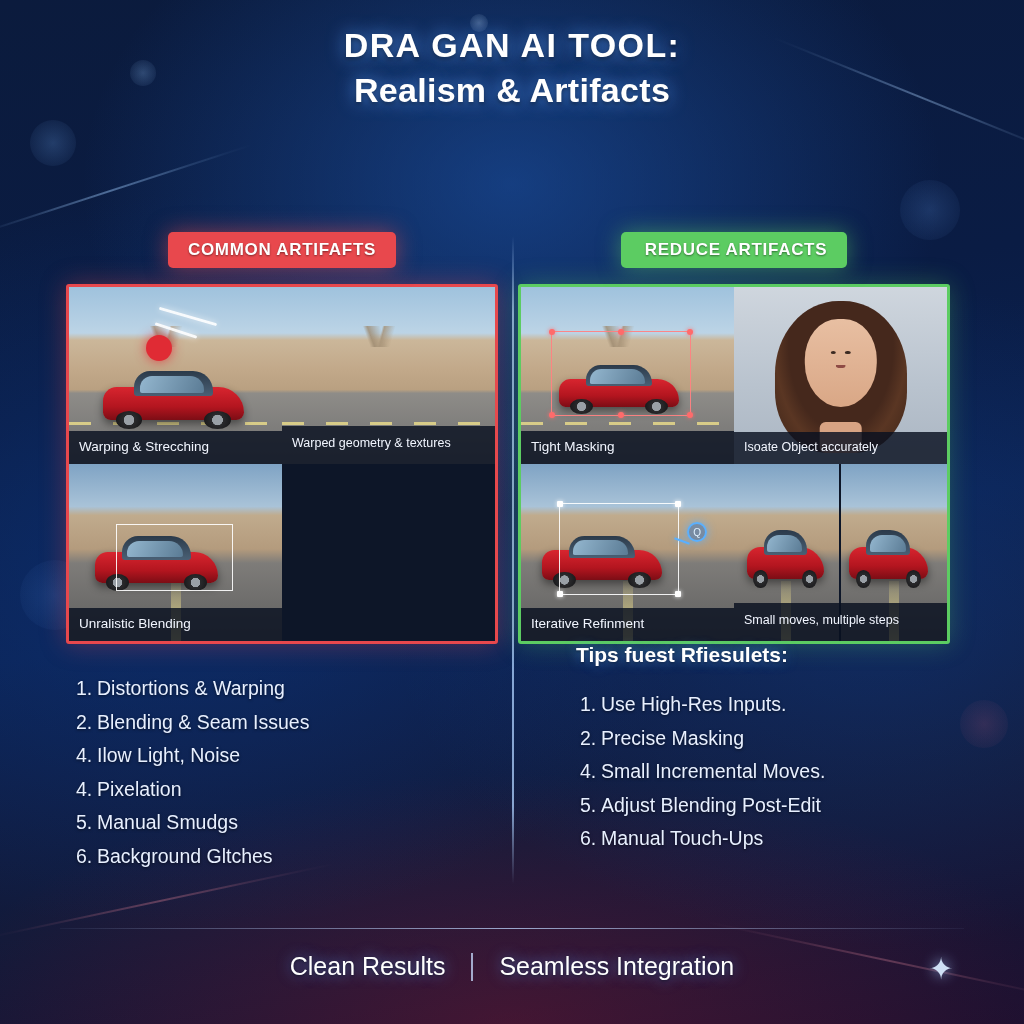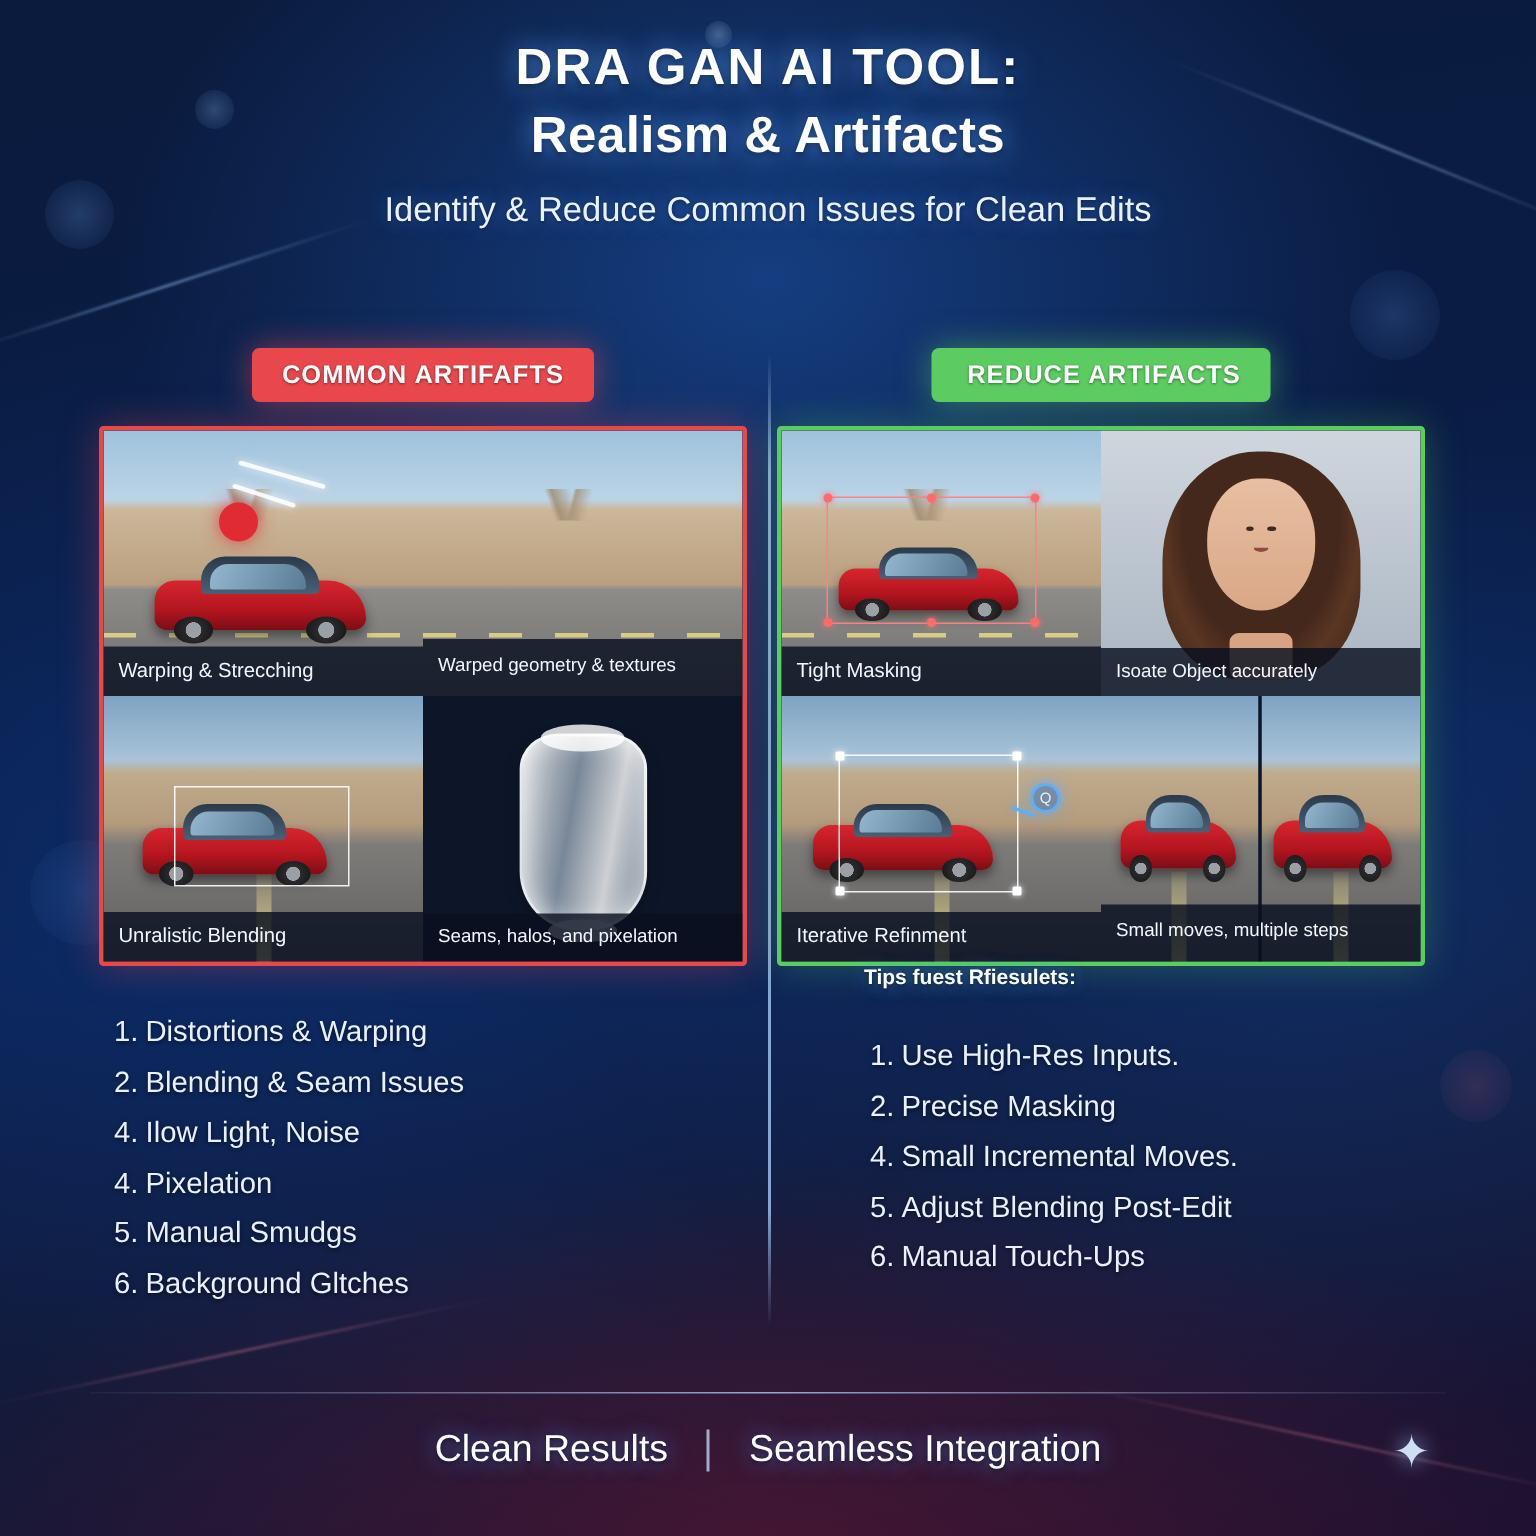--- a/index.html
+++ b/index.html
@@ -214,21 +214,21 @@
     position: absolute; color: #e8f0ff;
     text-shadow: 0 1px 3px rgba(0,0,0,0.55);
   }
   .list.left  { top: 672px; left: 76px;  width: 420px; }
   .list.right { top: 688px; left: 580px; width: 400px; }
   .list li { list-style: none; font-size: 19.5px; line-height: 1.72; }
   .list .num { display: inline-block; min-width: 21px; }
 
   .tips-title {
     position: absolute; top: 643px; left: 576px; width: 420px;
-    font-size: 14px; font-weight: bold; color: #ffffff;
+    font-size: 21px; font-weight: bold; color: #ffffff;
     text-shadow: 0 0 12px rgba(90,160,255,0.7), 0 1px 3px rgba(0,0,0,0.6);
   }
 
   
   .footer-rule {
     position:absolute; left: 60px; top: 928px; width: 904px; height: 1px;
     background: linear-gradient(to right, rgba(160,200,255,0.05), rgba(190,215,255,0.75), rgba(160,200,255,0.05));
   }
   .footer {
     position: absolute; top: 952px; left: 0; width: 100%;
@@ -258,21 +258,20 @@
   <div class="bokeh" style="left:960px; top:700px; width:48px; height:48px; background:radial-gradient(circle,rgba(200,90,120,0.18),rgba(200,90,120,0));"></div>
   <div class="bokeh" style="left:470px; top:14px;  width:18px; height:18px; background:radial-gradient(circle,rgba(190,220,255,0.30),rgba(190,220,255,0));"></div>
   <div class="streak" style="left:-40px; top:190px; width:300px; height:2px; background:linear-gradient(to right,rgba(140,190,255,0),rgba(160,205,255,0.45),rgba(140,190,255,0)); transform:rotate(-18deg);"></div>
   <div class="streak" style="left:760px; top:96px;  width:320px; height:2px; background:linear-gradient(to right,rgba(140,190,255,0),rgba(170,210,255,0.4),rgba(140,190,255,0)); transform:rotate(22deg);"></div>
   <div class="streak" style="left:-20px; top:900px; width:360px; height:2px; background:linear-gradient(to right,rgba(220,120,140,0),rgba(230,130,150,0.35),rgba(220,120,140,0)); transform:rotate(-12deg);"></div>
   <div class="streak" style="left:700px; top:960px; width:380px; height:2px; background:linear-gradient(to right,rgba(220,120,140,0),rgba(235,140,160,0.3),rgba(220,120,140,0)); transform:rotate(12deg);"></div>
 
   <div class="header">
     <div class="title-1">DRA GAN AI TOOL:</div>
     <div class="title-2">Realism &amp; Artifacts</div>
-    <div class="subtitle">Identify &amp; Reduce Common Issues for Clean Edits</div>
   </div>
 
   <div class="divider"></div>
 
   <div class="col left">
     <div class="pill-wrap">
       <div class="pill red">COMMON ARTIFAFTS</div>
     </div>
 
     <div class="panel red">
@@ -311,28 +310,20 @@
           <div class="body"></div>
           <div class="cabin"></div>
           <div class="glass"></div>
           <div class="wheel front"></div>
           <div class="wheel rear"></div>
         </div>
         <div class="selbox white" style="left:22%; top:34%; width:55%; height:38%;"></div>
         <div class="caption">Unralistic Blending</div>
       </div>
 
-      <div class="cell">
-        <div class="vase-bg"></div>
-        <div class="vase">
-          <div class="neckring"></div>
-          <div class="foot"></div>
-        </div>
-        <div class="caption small">Seams, halos, and pixelation</div>
-      </div>
     </div>
   </div>
 
   <div class="col right">
     <div class="pill-wrap">
       <div class="pill green">REDUCE ARTIFACTS</div>
     </div>
 
     <div class="panel green">
 

